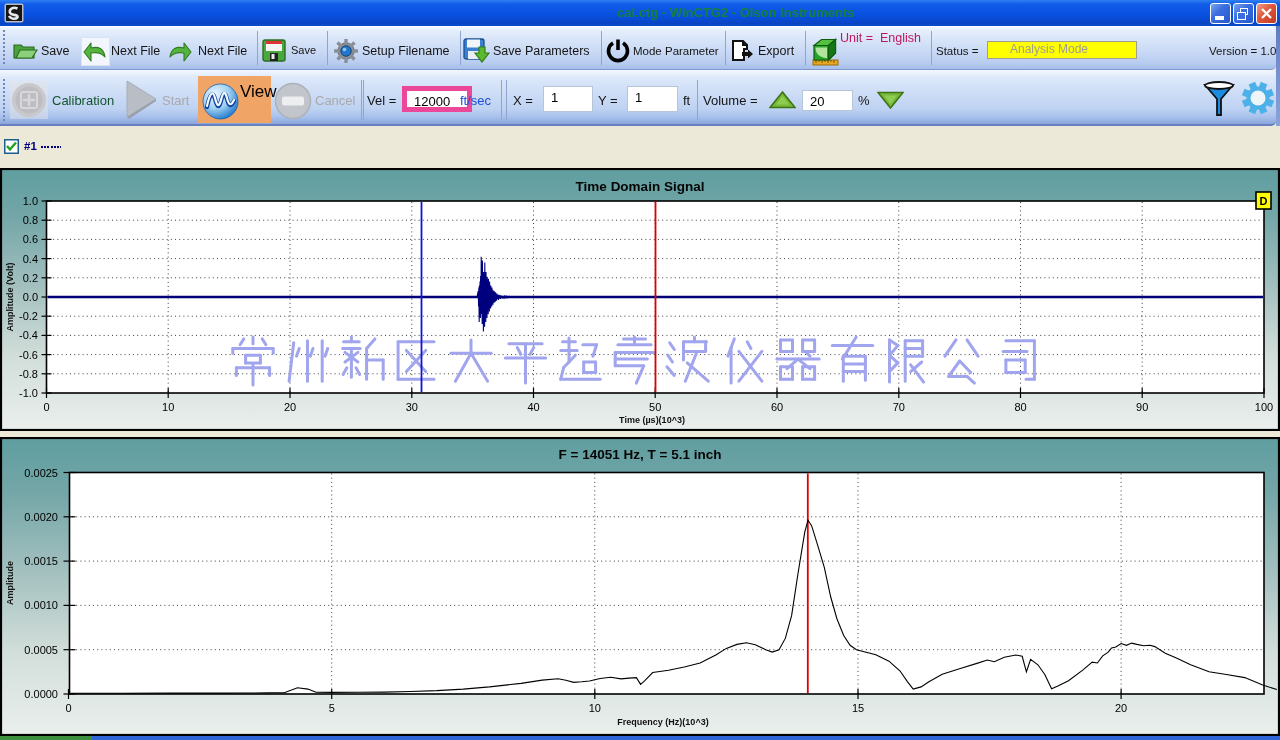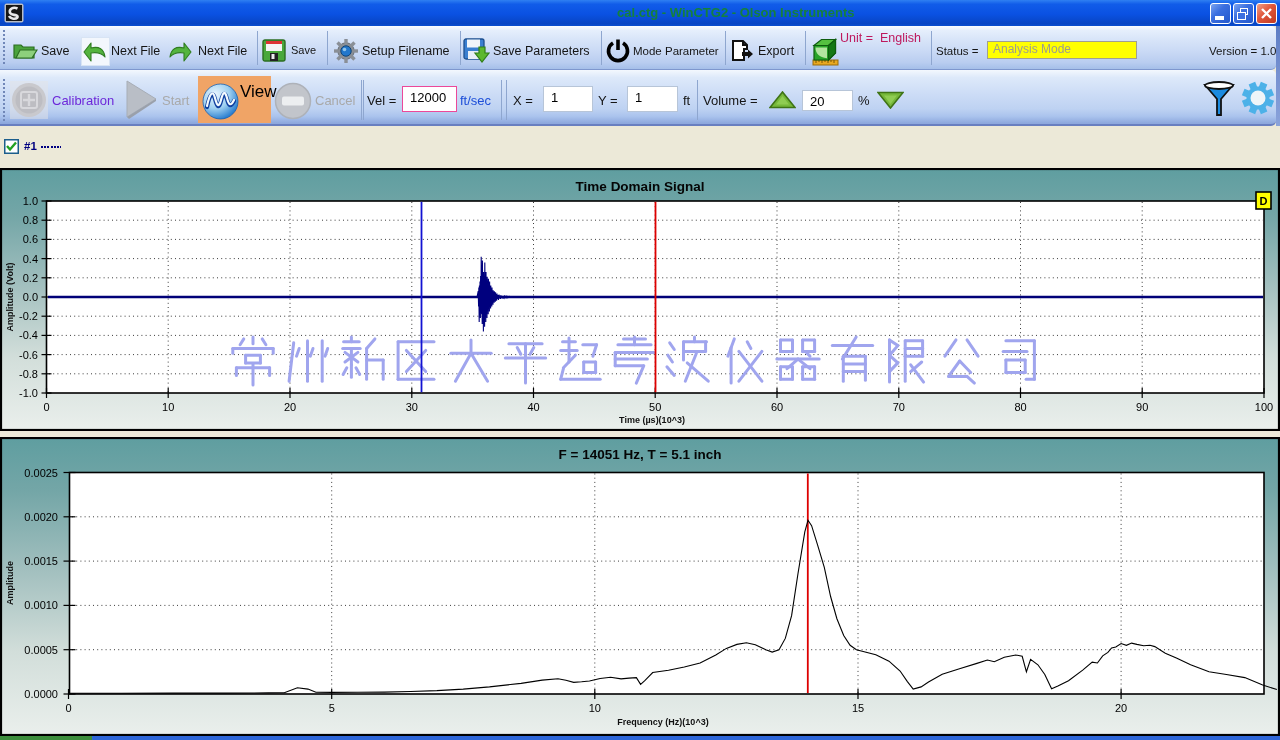--- a/index.html
+++ b/index.html
@@ -126,21 +126,21 @@
     <div style="position:absolute;left:41px;top:44px;font-size:12.5px;color:#151515;white-space:nowrap">Save</div>
     <div style="position:absolute;left:111px;top:44px;font-size:12.5px;color:#151515;white-space:nowrap">Next File</div>
     <div style="position:absolute;left:198px;top:44px;font-size:12.5px;color:#151515;white-space:nowrap">Next File</div>
     <div style="position:absolute;left:291px;top:44px;font-size:11px;color:#151515;white-space:nowrap">Save</div>
     <div style="position:absolute;left:362px;top:44px;font-size:12.5px;color:#151515;white-space:nowrap">Setup Filename</div>
     <div style="position:absolute;left:493px;top:44px;font-size:12.5px;color:#151515;white-space:nowrap">Save Parameters</div>
     <div style="position:absolute;left:633px;top:45px;font-size:11.5px;color:#151515;white-space:nowrap">Mode Parameter</div>
     <div style="position:absolute;left:758px;top:44px;font-size:12.5px;color:#151515;white-space:nowrap">Export</div>
     <div style="position:absolute;left:840px;top:31px;font-size:12.5px;color:#be185d;white-space:nowrap">Unit =&nbsp; English</div>
     <div style="position:absolute;left:936px;top:45px;font-size:11.5px;color:#151515;white-space:nowrap">Status =</div>
-    <div style="position:absolute;left:987px;top:41px;width:150px;height:18px;background:#ffff00;border:1px solid #a0a090;box-sizing:border-box;font-size:12px;color:#9d9d8e;padding-left:5px">Analysis Mode</div>
+    <div style="position:absolute;left:987px;top:41px;width:150px;height:18px;background:#ffff00;border:1px solid #a0a090;box-sizing:border-box;font-size:12px;color:#9d9d8e;padding-left:22px">Analysis Mode</div>
     <div style="position:absolute;left:1209px;top:45px;font-size:11.5px;color:#151515;white-space:nowrap">Version = 1.0</div>
     <svg style="position:absolute;left:10px;top:81px" width="38" height="38" viewBox="0 0 38 38">
       <rect x="0" y="0" width="38" height="38" fill="#e4e4e6" opacity="0.5"></rect>
       <circle cx="19" cy="19" r="17" fill="#c9c9cd"></circle>
       <circle cx="19" cy="19" r="13.5" fill="#bdbdc2"></circle>
       <rect x="11" y="11" width="16" height="16" rx="2" fill="none" stroke="#d8d8dc" stroke-width="2"></rect>
       <line x1="19" y1="13" x2="19" y2="25" stroke="#d8d8dc" stroke-width="2.4"></line>
       <line x1="13" y1="19" x2="25" y2="19" stroke="#d8d8dc" stroke-width="2.4"></line>
     </svg>
     <svg style="position:absolute;left:122px;top:79px" width="38" height="42" viewBox="0 0 38 42">
@@ -183,26 +183,26 @@
         <line x1="13.2" y1="29.2" x2="10.9" y2="34.8" stroke="#4cb1e8" stroke-width="7"></line>
         <line x1="7.8" y1="23.8" x2="2.2" y2="26.1" stroke="#4cb1e8" stroke-width="7"></line>
         <line x1="7.8" y1="16.2" x2="2.2" y2="13.9" stroke="#4cb1e8" stroke-width="7"></line>
         <line x1="13.2" y1="10.8" x2="10.9" y2="5.2" stroke="#4cb1e8" stroke-width="7"></line>
         <line x1="20.8" y1="10.8" x2="23.1" y2="5.2" stroke="#4cb1e8" stroke-width="7"></line>
         <line x1="26.2" y1="16.2" x2="31.8" y2="13.9" stroke="#4cb1e8" stroke-width="7"></line>
         <circle cx="17" cy="20" r="11.5" fill="#4cb1e8"></circle>
         <circle cx="17" cy="20" r="7.5" fill="#eef5f8"></circle>
       </g>
     </svg>
-    <div style="position:absolute;left:52px;top:93px;font-size:13px;color:#6d28d9;white-space:nowrap">Calibration</div>
+    <div style="position:absolute;left:52px;top:93px;font-size:13px;color:#14532d;white-space:nowrap">Calibration</div>
     <div style="position:absolute;left:162px;top:93px;font-size:13px;color:#a9a9a9;white-space:nowrap">Start</div>
     <div style="position:absolute;left:240px;top:82px;font-size:17px;color:#000000;white-space:nowrap">View</div>
     <div style="position:absolute;left:315px;top:93px;font-size:13px;color:#a9a9a9;white-space:nowrap">Cancel</div>
     <div style="position:absolute;left:367px;top:93px;font-size:13px;color:#151515;white-space:nowrap">Vel =</div>
-    <div style="position:absolute;left:402px;top:86px;width:55px;height:26px;background:#fff;border:1px solid #ec4899;box-sizing:border-box;font-size:13px;color:#000;padding:3px 0 0 7px">12000</div>
+    <div style="position:absolute;left:402px;top:86px;width:70px;height:26px;background:#fff;border:5px solid #ec4899;box-sizing:border-box;font-size:13px;color:#000;padding:3px 0 0 7px">12000</div>
     <div style="position:absolute;left:460px;top:93px;font-size:13px;color:#1d4ed8;white-space:nowrap">ft/sec</div>
     <div style="position:absolute;left:513px;top:93px;font-size:13px;color:#151515;white-space:nowrap">X =</div>
     <div style="position:absolute;left:543px;top:86px;width:50px;height:26px;background:#fff;border:1px solid #b7c5d8;box-sizing:border-box;font-size:13px;color:#000;padding:3px 0 0 7px">1</div>
     <div style="position:absolute;left:598px;top:93px;font-size:13px;color:#151515;white-space:nowrap">Y =</div>
     <div style="position:absolute;left:627px;top:86px;width:51px;height:26px;background:#fff;border:1px solid #b7c5d8;box-sizing:border-box;font-size:13px;color:#000;padding:3px 0 0 7px">1</div>
     <div style="position:absolute;left:683px;top:93px;font-size:13px;color:#151515;white-space:nowrap">ft</div>
     <div style="position:absolute;left:703px;top:93px;font-size:13px;color:#151515;white-space:nowrap">Volume =</div>
     <div style="position:absolute;left:802px;top:90px;width:51px;height:21px;background:#fff;border:1px solid #b7c5d8;box-sizing:border-box;font-size:13px;color:#000;padding:3px 0 0 7px">20</div>
     <div style="position:absolute;left:858px;top:93px;font-size:13px;color:#151515;white-space:nowrap">%</div>
 <svg style="position:absolute;left:4px;top:139px" width="15" height="15" viewBox="0 0 15 15">

